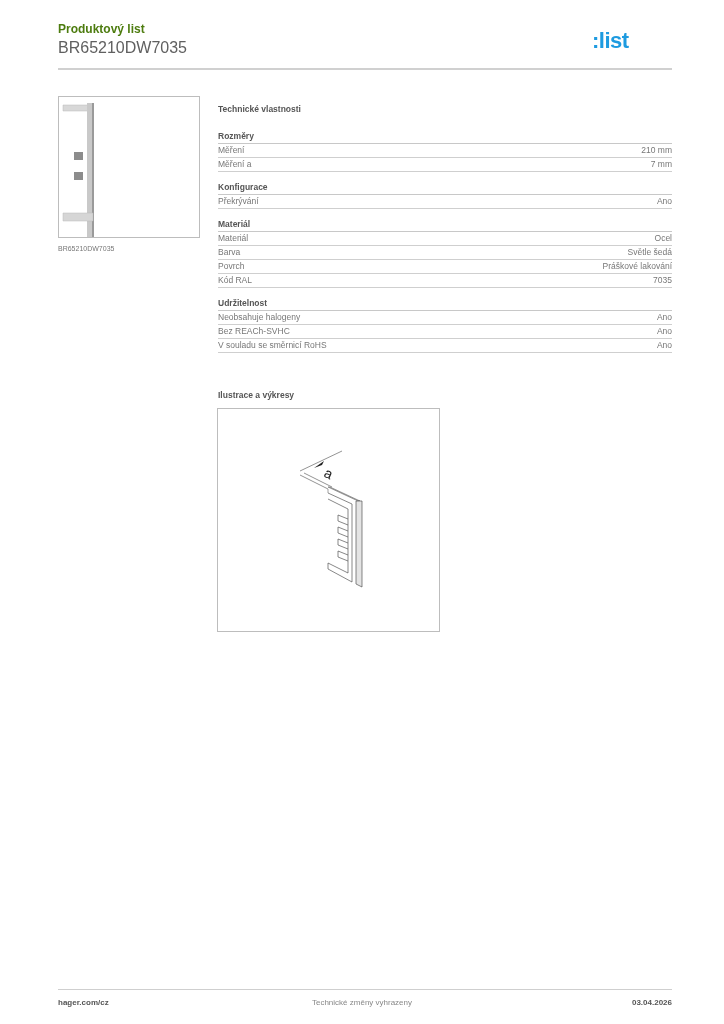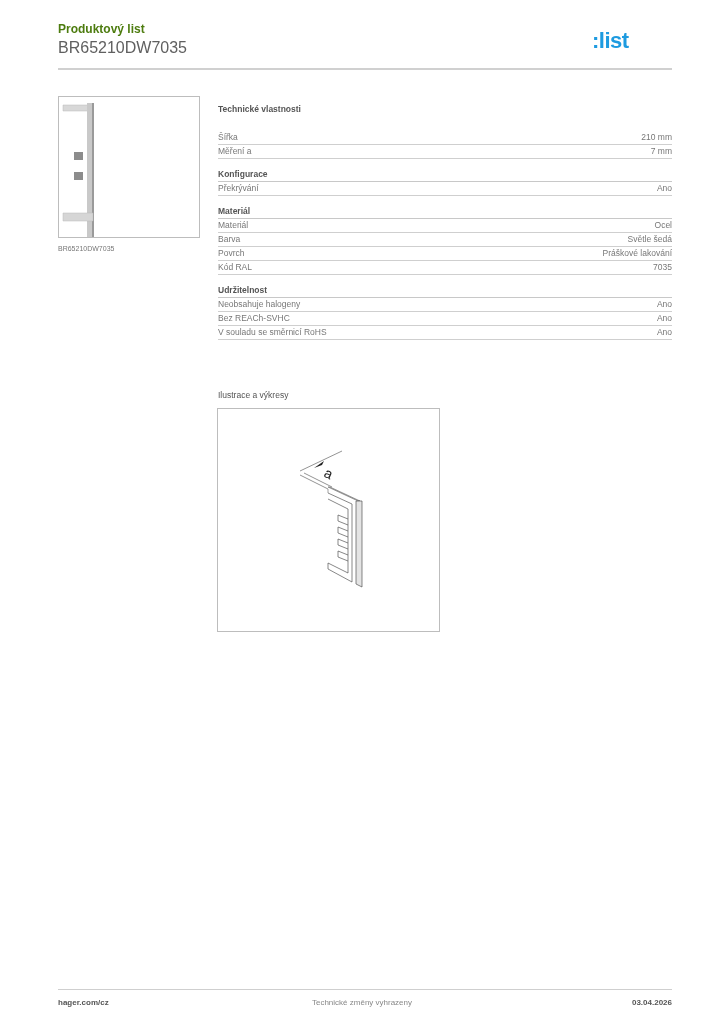--- a/index.html
+++ b/index.html
@@ -12,21 +12,21 @@
   .thumb { position: absolute; left: 58px; top: 96px; width: 142px; height: 142px; border: 1px solid #bdbdbd; box-sizing: border-box; background: #fff; }
   .thumb-caption { position: absolute; left: 58px; top: 245px; font-size: 7px; color: #777; }
 
   .spec { position: absolute; left: 218px; top: 104px; width: 454px; }
   .spec-title { font-size: 8.5px; font-weight: bold; color: #555; height: 14px; line-height: 10px; margin-bottom: 13px; }
   .group { margin-bottom: 10px; }
   .group-head { font-size: 8.5px; font-weight: bold; color: #555; height: 12px; line-height: 11px; border-bottom: 1.5px solid #c8c8c8; }
   .row { display: flex; justify-content: space-between; font-size: 8.5px; color: #777; height: 13px; line-height: 13px; border-bottom: 1.5px solid #cfcfcf; }
   .row span.v { text-align: right; }
 
-  .illus-title { position: absolute; left: 218px; top: 390px; font-size: 8.5px; font-weight: normal; color: #555; }
+  .illus-title { position: absolute; left: 218px; top: 390px; font-size: 8.5px; font-weight: bold; color: #555; }
   .illus-box { position: absolute; left: 217px; top: 408px; width: 223px; height: 224px; border: 1px solid #bdbdbd; box-sizing: border-box; }
 
   .footer-rule { position: absolute; left: 58px; top: 989px; width: 614px; height: 1px; background: #cfcfcf; }
   .footer-left { position: absolute; left: 58px; top: 998px; font-size: 8px; font-weight: bold; color: #555; }
   .footer-center { position: absolute; left: 0; width: 724px; text-align: center; top: 998px; font-size: 8px; color: #888; }
   .footer-right { position: absolute; right: 52px; top: 998px; font-size: 8px; font-weight: bold; color: #555; padding-left: 40px; }
 </style>
 </head>
 <body>
 
@@ -48,22 +48,23 @@
     <rect x="15" y="55" width="9" height="8" fill="#8c8c8c"></rect>
     <rect x="15" y="75" width="9" height="8" fill="#8c8c8c"></rect>
   </svg>
 </div>
 <div class="thumb-caption">BR65210DW7035</div>
 
 <div class="spec">
   <div class="spec-title">Technické vlastnosti</div>
 
   <div class="group">
+    <div class="group-head">Rozměry</div>
     <div class="row">
-        <span>Šířka</span>
+        <span>Měření</span>
         <span class="v">210 mm</span>
       </div>
     <div class="row">
         <span>Měření a</span>
         <span class="v">7 mm</span>
       </div>
   </div>
 
   <div class="group">
     <div class="group-head">Konfigurace</div>

